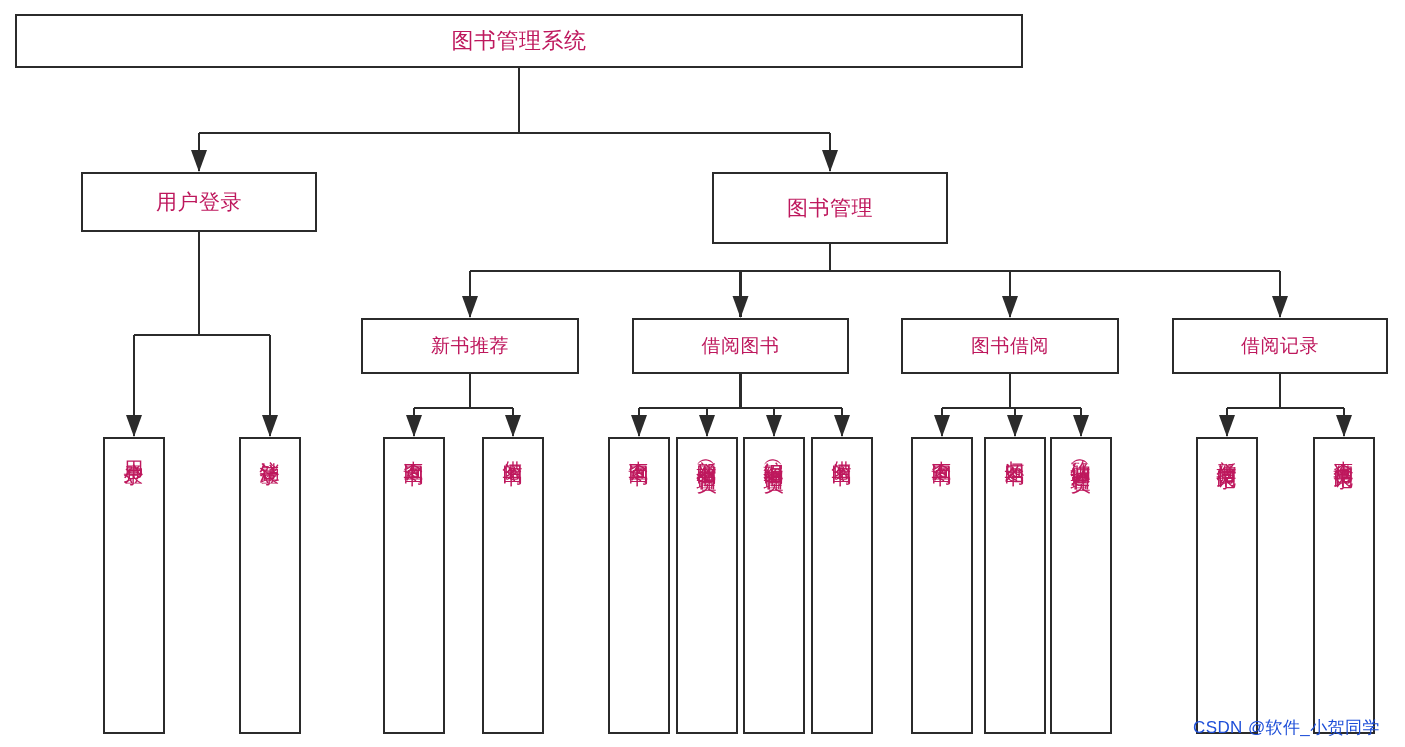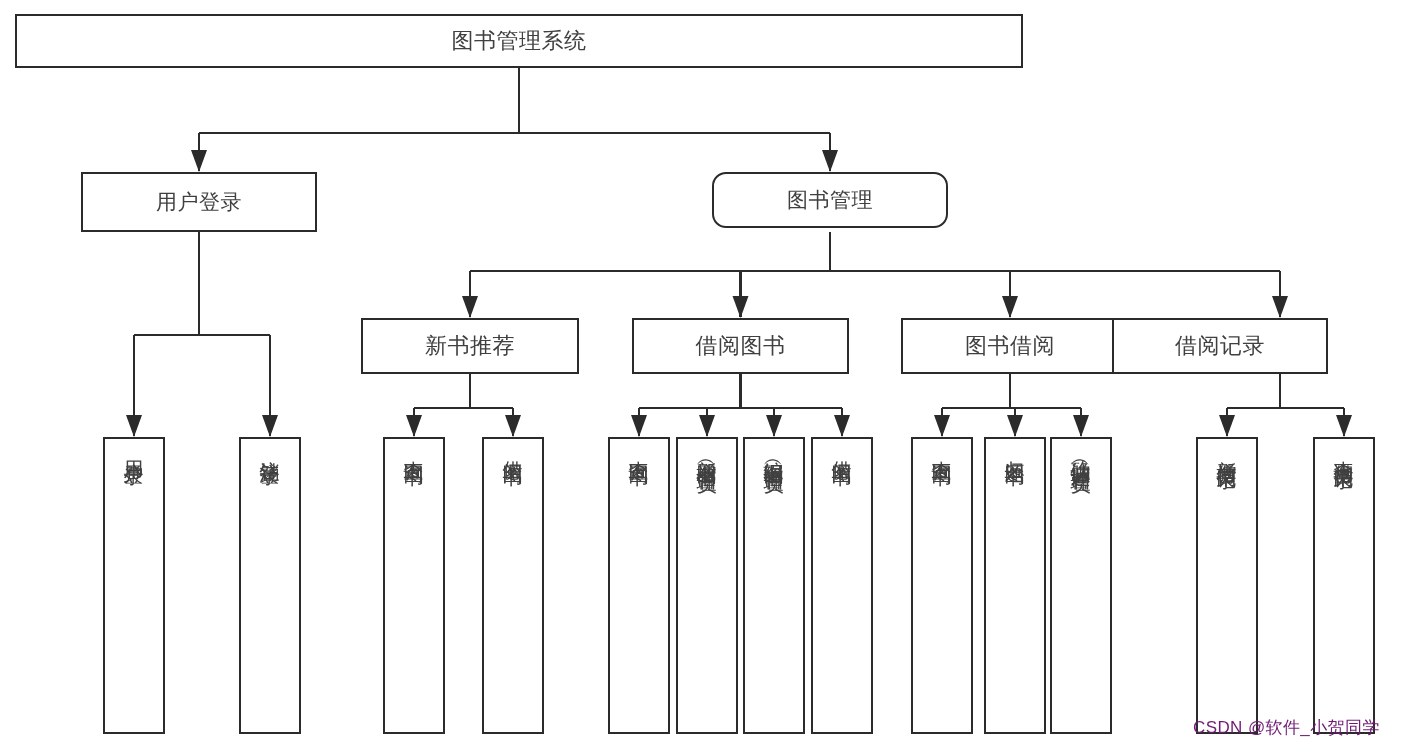--- a/index.html
+++ b/index.html
@@ -18,21 +18,21 @@
     overflow: hidden;
   }
   .node {
     position: absolute;
     box-sizing: border-box;
     background: #ffffff;
     border: 2.5px solid #2b2b2b;
     display: flex;
     align-items: center;
     justify-content: center;
-    color: #404040;
+    color: #be185d;
   }
   .node.horizontal .node-label {
     writing-mode: horizontal-tb;
     font-size: 21px;
     letter-spacing: 0.5px;
     line-height: 1.1;
     white-space: nowrap;
   }
   .node.vertical {
     align-items: flex-start;
@@ -41,21 +41,21 @@
   .node.vertical .node-label {
     writing-mode: vertical-rl;
     text-orientation: upright;
     font-size: 20px;
     letter-spacing: 2px;
     line-height: 1.0;
     white-space: nowrap;
     padding-top: 6px;
   }
   .node.root .node-label { font-size: 22px; }
-  .node.level2 .node-label { font-size: 22px; }
+  .node.level2 .node-label { font-size: 19px; }
   #edges {
     position: absolute;
     left: 0;
     top: 0;
     width: 1405px;
     height: 747px;
     pointer-events: none;
   }
   .watermark {
     position: absolute;
@@ -123,33 +123,33 @@
       <line x1="1344" y1="408" x2="1344" y2="436" stroke="#2b2b2b" stroke-width="2.6" shape-rendering="crispEdges"></line>
       <polygon points="1336,415 1352,415 1344,437" fill="#2b2b2b"></polygon>
     </svg>
   <div id="nodes">
       <div class="node horizontal root" style="left: 15px; top: 14px; width: 1008px; height: 54px; border-color: rgb(43, 43, 43); background: rgb(255, 255, 255);">
         <span class="node-label">图书管理系统</span>
       </div>
       <div class="node horizontal level1" style="left: 81px; top: 172px; width: 236px; height: 60px; border-color: rgb(43, 43, 43); background: rgb(255, 255, 255);">
         <span class="node-label">用户登录</span>
       </div>
-      <div class="node horizontal level1" style="left: 712px; top: 172px; width: 236px; height: 56px; border-color: rgb(43, 43, 43); background: rgb(255, 255, 255); border-radius: 14px;">
+      <div class="node horizontal level1" style="left: 712px; top: 172px; width: 236px; height: 72px; border-color: rgb(43, 43, 43); background: rgb(255, 255, 255);">
         <span class="node-label">图书管理</span>
       </div>
       <div class="node horizontal level2" style="left: 361px; top: 318px; width: 218px; height: 56px; border-color: rgb(43, 43, 43); background: rgb(255, 255, 255);">
         <span class="node-label">新书推荐</span>
       </div>
       <div class="node horizontal level2" style="left: 632px; top: 318px; width: 217px; height: 56px; border-color: rgb(43, 43, 43); background: rgb(255, 255, 255);">
         <span class="node-label">借阅图书</span>
       </div>
       <div class="node horizontal level2" style="left: 901px; top: 318px; width: 218px; height: 56px; border-color: rgb(43, 43, 43); background: rgb(255, 255, 255);">
         <span class="node-label">图书借阅</span>
       </div>
-      <div class="node horizontal level2" style="left: 1112px; top: 318px; width: 216px; height: 56px; border-color: rgb(43, 43, 43); background: rgb(255, 255, 255);">
+      <div class="node horizontal level2" style="left: 1172px; top: 318px; width: 216px; height: 56px; border-color: rgb(43, 43, 43); background: rgb(255, 255, 255);">
         <span class="node-label">借阅记录</span>
       </div>
       <div class="node vertical leaf" style="left: 103px; top: 437px; width: 62px; height: 297px; border-color: rgb(43, 43, 43); background: rgb(255, 255, 255);">
         <span class="node-label">用户登录</span>
       </div>
       <div class="node vertical leaf" style="left: 239px; top: 437px; width: 62px; height: 297px; border-color: rgb(43, 43, 43); background: rgb(255, 255, 255);">
         <span class="node-label">注销登录</span>
       </div>
       <div class="node vertical leaf" style="left: 383px; top: 437px; width: 62px; height: 297px; border-color: rgb(43, 43, 43); background: rgb(255, 255, 255);">
         <span class="node-label">查询图书</span>
@@ -178,14 +178,14 @@
       <div class="node vertical leaf" style="left: 1050px; top: 437px; width: 62px; height: 297px; border-color: rgb(43, 43, 43); background: rgb(255, 255, 255);">
         <span class="node-label">确认归还（管理员）</span>
       </div>
       <div class="node vertical leaf" style="left: 1196px; top: 437px; width: 62px; height: 297px; border-color: rgb(43, 43, 43); background: rgb(255, 255, 255);">
         <span class="node-label">新增借阅记录</span>
       </div>
       <div class="node vertical leaf" style="left: 1313px; top: 437px; width: 62px; height: 297px; border-color: rgb(43, 43, 43); background: rgb(255, 255, 255);">
         <span class="node-label">查询借阅记录</span>
       </div>
     </div>
-  <div class="watermark" style="left: 1193px; top: 716px; color: #701a75;">CSDN @软件_小贺同学</div>
+  <div class="watermark" style="left: 1193px; top: 716px; color: #1d4ed8;">CSDN @软件_小贺同学</div>
 </div>
 
 </body></html>

